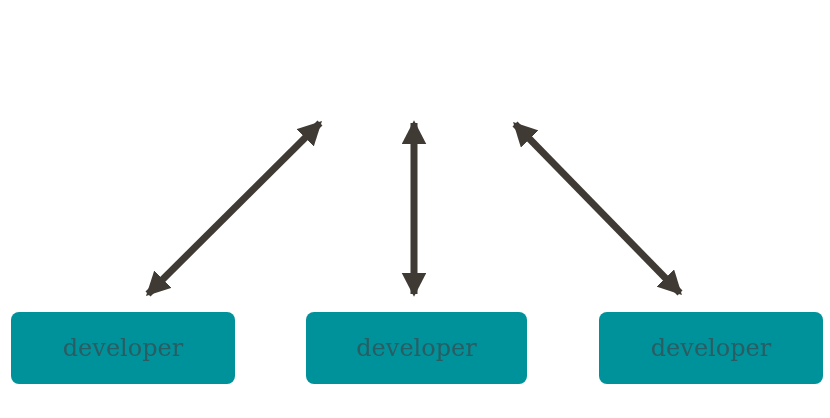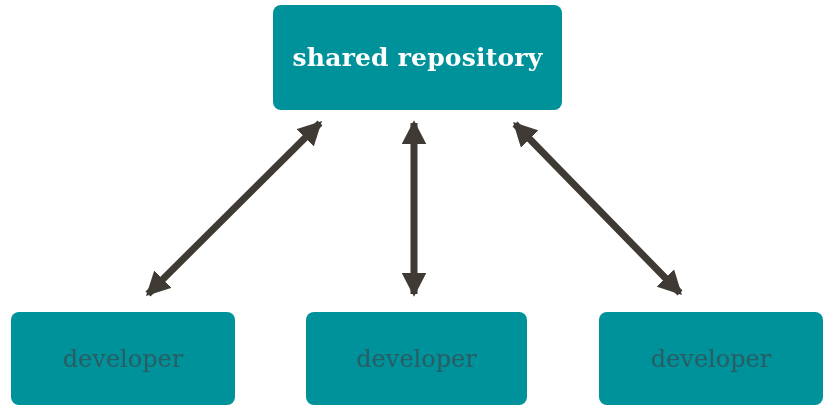--- a/index.html
+++ b/index.html
@@ -46,21 +46,21 @@
     width: 289px; height: 105px;
   }
   .node-repository .node-label {
     color: var(--repository-text);
     font-weight: bold;
     font-size: 25px;
     letter-spacing: 0.2px;
   }
   .node-developer {
     top: 312px;
-    height: 93px;
+    height: 72px;
     text-align: right;
   }
   .node-developer .node-label {
     color: var(--developer-text);
     font-weight: normal;
     font-size: 24px;
   }
   .node-developer-1 { left: 11px;  width: 224px; }
   .node-developer-2 { left: 306px; width: 221px; }
   .node-developer-3 { left: 599px; width: 224px; }
@@ -74,23 +74,20 @@
     <defs>
       <marker id="arrowhead" viewBox="0 0 3.6 3.6" markerWidth="3.6" markerHeight="3.6" refX="3.0" refY="1.75" orient="auto-start-reverse" markerUnits="strokeWidth">
         <path class="arrowhead-path" d="M0,0 L3.4,1.75 L0,3.5 Z"></path>
       </marker>
     </defs>
     <line class="edge-line" x1="148" y1="294" x2="320" y2="123" marker-start="url(#arrowhead)" marker-end="url(#arrowhead)"></line>
     <line class="edge-line" x1="414" y1="294" x2="414" y2="123" marker-start="url(#arrowhead)" marker-end="url(#arrowhead)"></line>
     <line class="edge-line" x1="680" y1="293" x2="515" y2="124" marker-start="url(#arrowhead)" marker-end="url(#arrowhead)"></line>
   </svg>
 
-  <div class="node node-repository">
-    <span class="node-label">shared repository</span>
-  </div>
 
   <div class="node node-developer node-developer-1">
     <span class="node-label">developer</span>
   </div>
 
   <div class="node node-developer node-developer-2">
     <span class="node-label">developer</span>
   </div>
 
   <div class="node node-developer node-developer-3">

